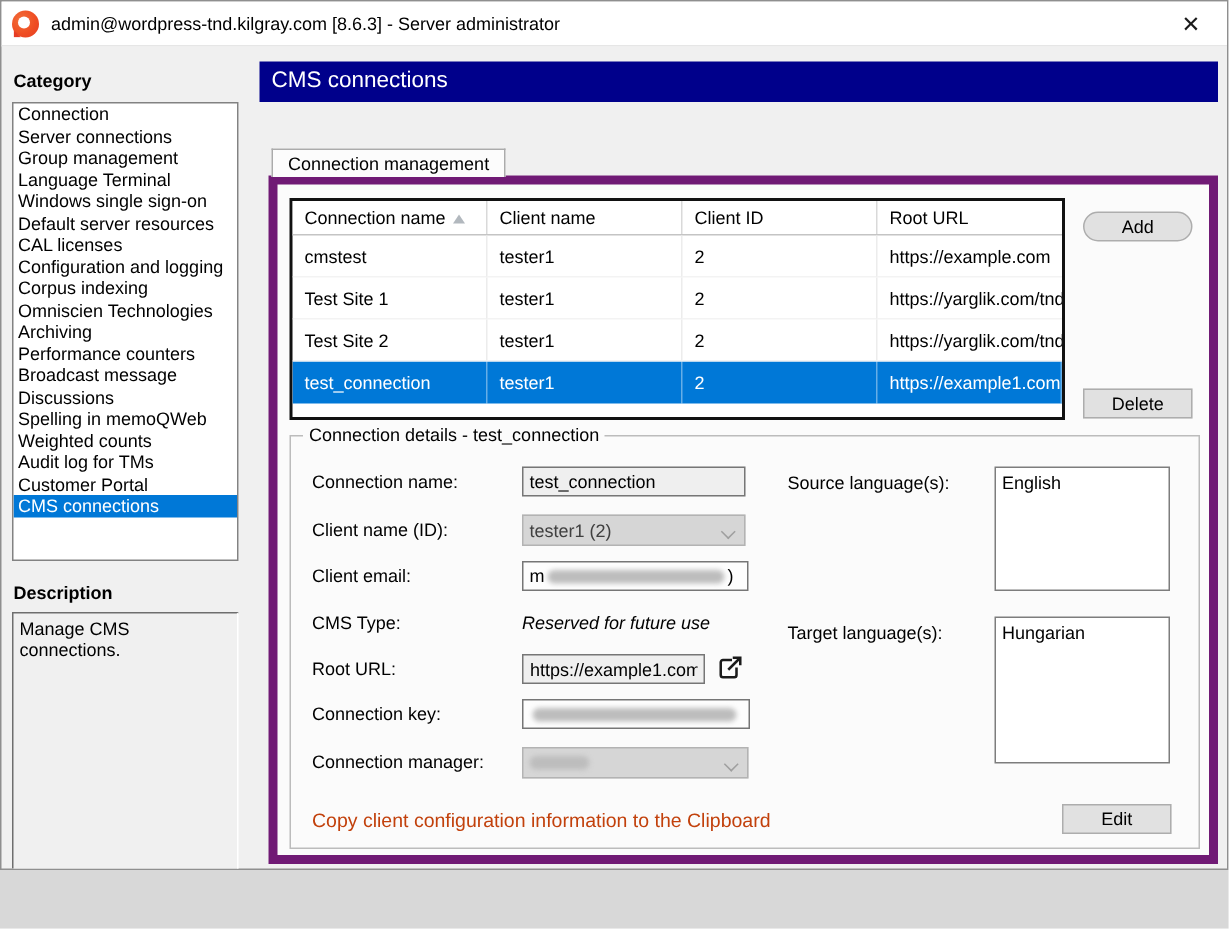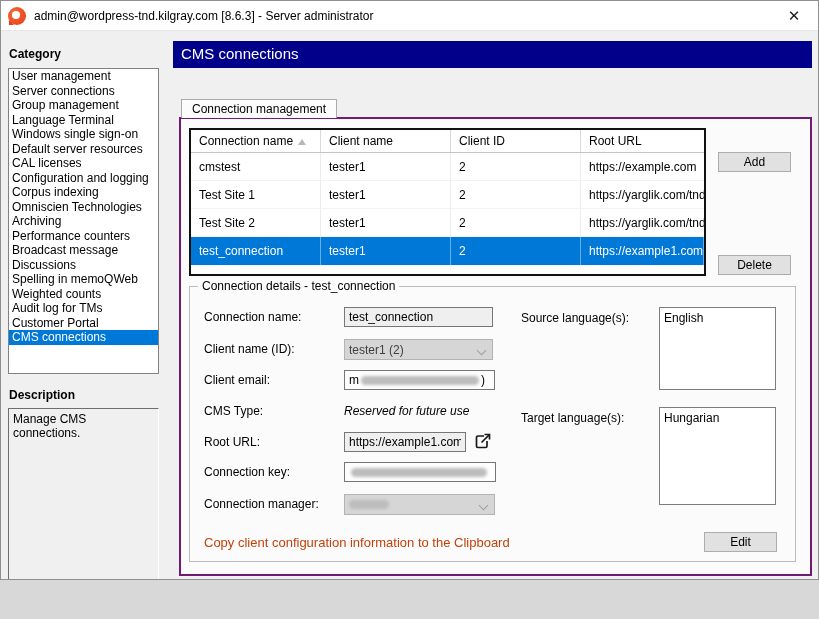--- a/index.html
+++ b/index.html
@@ -31,41 +31,41 @@
   .desc-box{width:151px;height:189px;background:#f0f0f0;padding:3px 4px;
     border-top:1px solid #6e6e6e;border-left:1px solid #6e6e6e;
     border-right:1px solid #ffffff;border-bottom:1px solid #ffffff;}
   
   .header-bar{position:absolute;left:172px;top:40px;right:6px;height:27px;background:#00008b;
     color:#fff;font-size:15px;line-height:26px;padding-left:8px;}
   
   .tab{position:absolute;left:180px;top:98px;height:19px;padding:0 10px;background:#fcfcfc;
     border:1px solid #ababab;border-bottom:none;line-height:18px;font-size:12px;z-index:2;}
   .tab-panel{position:absolute;left:178px;top:116px;width:633px;height:459px;background:#fbfbfb;
-    border:2px solid #701a75;}
+    border:6px solid #701a75;}
   
   .ctable{position:absolute;left:8px;top:9px;width:517px;height:148px;background:#fff;
     border:2px solid #111;overflow:hidden;}
   .thead{display:grid;grid-template-columns:130px 130px 130px 1fr;height:23px;
     border-bottom:1px solid #c4c4c4;background:#fff;}
   .thcell{padding:4px 0 0 8px;border-right:1px solid #d9d9d9;position:relative;white-space:nowrap;}
   .thcell:last-child{border-right:none;}
   .sort-arrow{position:absolute;right:14px;top:9px;width:0;height:0;
     border-left:4px solid transparent;border-right:4px solid transparent;
     border-bottom:6px solid #b2b8be;}
   .trow{display:grid;grid-template-columns:130px 130px 130px 1fr;height:28px;}
   .tcell{padding:7px 0 0 8px;border-right:1px solid #ececec;border-bottom:1px solid #f3f3f3;
     white-space:nowrap;overflow:hidden;}
   .tcell:last-child{border-right:none;}
   .trow.selected{background:#0078d7;color:#fff;}
   .trow.selected .tcell{border-right:1px solid rgba(255,255,255,.4);border-bottom:none;}
   
   .btn{background:#e1e1e1;border:1px solid #adadad;font-family:"Liberation Sans",sans-serif;
     font-size:12px;color:#000;display:flex;align-items:center;justify-content:center;padding:0;}
-  .btn-add{position:absolute;left:537px;top:33px;width:73px;height:20px;}
+  .btn-add{position:absolute;left:537px;top:18px;width:73px;height:20px;border-radius:10px;}
   .btn-delete{position:absolute;left:537px;top:136px;width:73px;height:20px;}
   .btn-edit{position:absolute;left:514px;top:245px;width:73px;height:20px;}
   .btn-close{position:absolute;left:645px;top:591px;width:75px;height:21px;}
   .btn-help{position:absolute;left:733px;top:591px;width:75px;height:21px;}
   
   .groupbox{position:absolute;left:8px;top:167px;width:607px;height:276px;
     border:1px solid #bcbcbc;}
   .groupbox-legend{position:absolute;top:-8px;left:8px;background:#fbfbfb;padding:0 4px;font-size:12px;}
   .fld-label{position:absolute;left:14px;font-size:12px;white-space:nowrap;}
   .txt{position:absolute;left:154px;height:20px;border:1px solid #767676;background:#efefef;
@@ -97,21 +97,21 @@
         <div class="tail"></div>
         <div class="hole"></div>
     </div>
     <div class="title-text">admin@wordpress-tnd.kilgray.com [8.6.3] - Server administrator</div>
     <div class="win-close">✕</div>
   </div>
 
   <div class="sidebar">
     <div class="side-heading">Category</div>
     <div class="cat-list">
-        <div class="cat-item">User management</div>
+        <div class="cat-item">Connection</div>
         <div class="cat-item">Server connections</div>
         <div class="cat-item">Group management</div>
         <div class="cat-item">Language Terminal</div>
         <div class="cat-item">Windows single sign-on</div>
         <div class="cat-item">Default server resources</div>
         <div class="cat-item">CAL licenses</div>
         <div class="cat-item">Configuration and logging</div>
         <div class="cat-item">Corpus indexing</div>
         <div class="cat-item">Omniscien Technologies</div>
         <div class="cat-item">Archiving</div>

